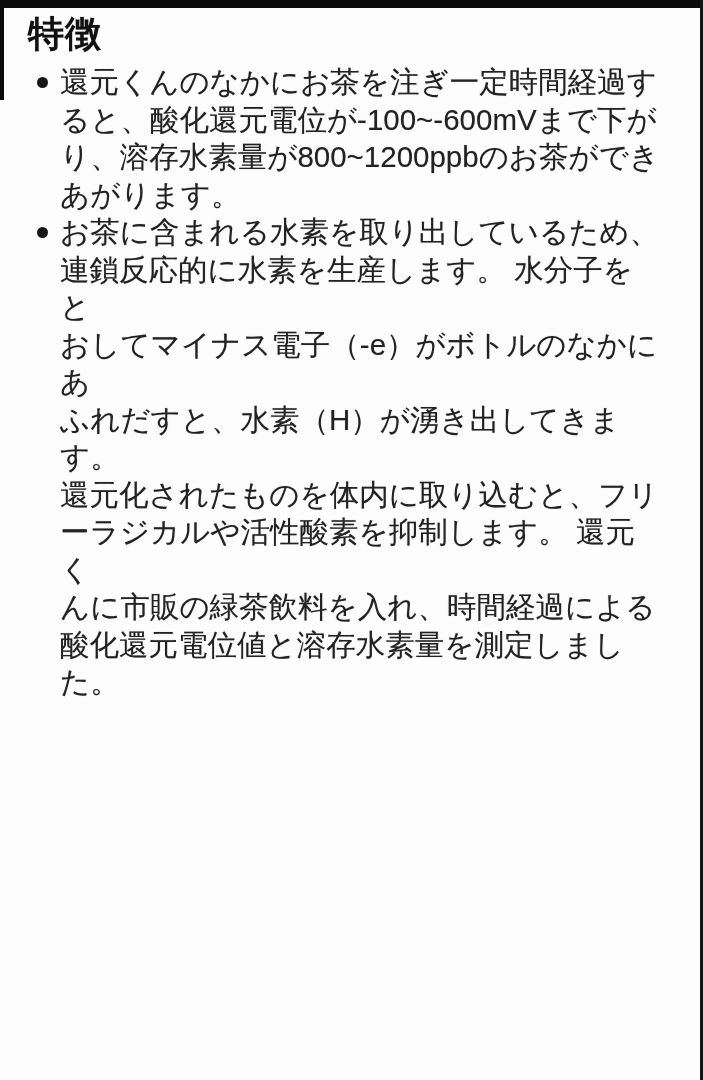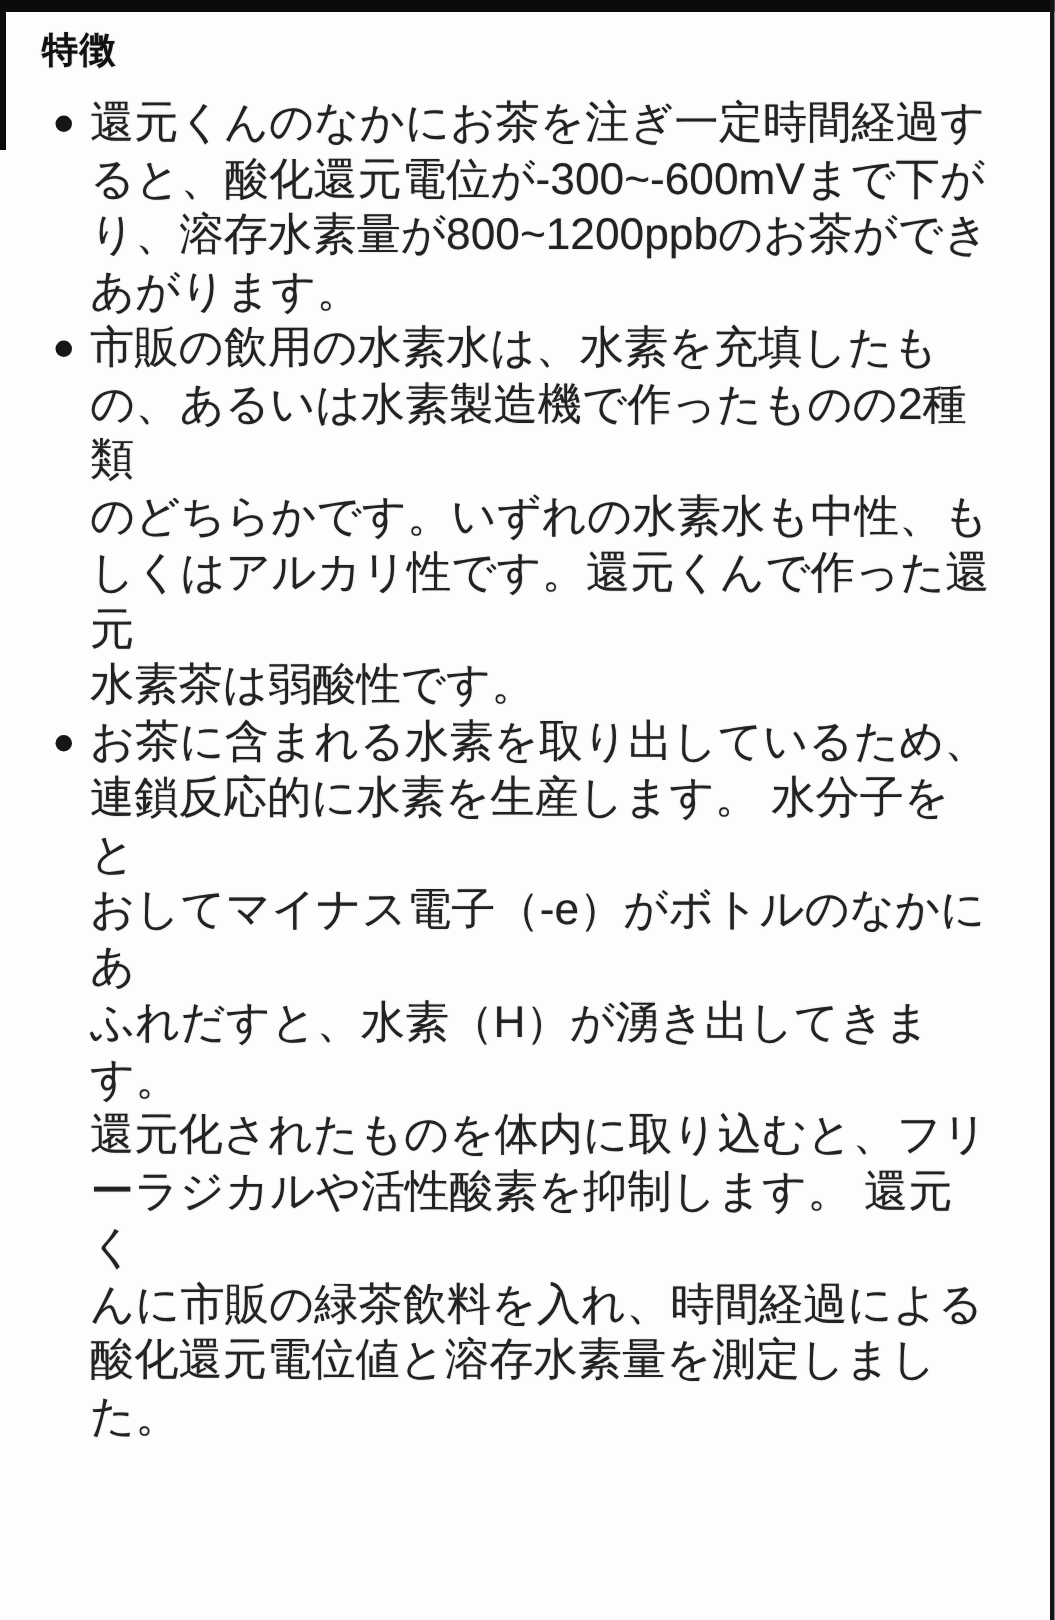--- a/index.html
+++ b/index.html
@@ -34,21 +34,21 @@
   }
   .content {
     position: absolute;
     top: 8px; left: 0;
     width: 703px;
     padding: 2px 42px 0 28px;
     box-sizing: border-box;
     color: #1e1e1e;
   }
   .page-title {
-    font-size: 24px;
+    font-size: 36px;
     font-weight: bold;
     color: #111;
     margin: 0 0 5px 0;
     line-height: 48px;
     letter-spacing: 1px;
     text-shadow: 0 0 1px rgba(20,20,20,0.4);
   }
   ul.bullet-list {
     list-style: none;
     margin: 0;
@@ -82,31 +82,23 @@
 <div class="frame-top"></div>
 <div class="frame-left-top"></div>
 <div class="frame-right"></div>
 
 <div class="content">
   <h1 class="page-title">特徴</h1>
   <ul class="bullet-list" id="bullet-list">
       <li>
         <span class="dot"></span>
         <span class="txt">還元くんのなかにお茶を注ぎ一定時間経過す
-ると、酸化還元電位が-300~-600mVまで下が
+ると、酸化還元電位が-100~-600mVまで下が
 り、溶存水素量が800~1200ppbのお茶ができ
 あがります。</span>
-      </li>
-      <li>
-        <span class="dot"></span>
-        <span class="txt">市販の飲用の水素水は、水素を充填したも
-の、あるいは水素製造機で作ったものの2種類
-のどちらかです。いずれの水素水も中性、も
-しくはアルカリ性です。還元くんで作った還元
-水素茶は弱酸性です。</span>
       </li>
       <li>
         <span class="dot"></span>
         <span class="txt">お茶に含まれる水素を取り出しているため、
 連鎖反応的に水素を生産します。 水分子をと
 おしてマイナス電子（-e）がボトルのなかにあ
 ふれだすと、水素（H）が湧き出してきます。
 還元化されたものを体内に取り込むと、フリ
 ーラジカルや活性酸素を抑制します。 還元く
 んに市販の緑茶飲料を入れ、時間経過による

